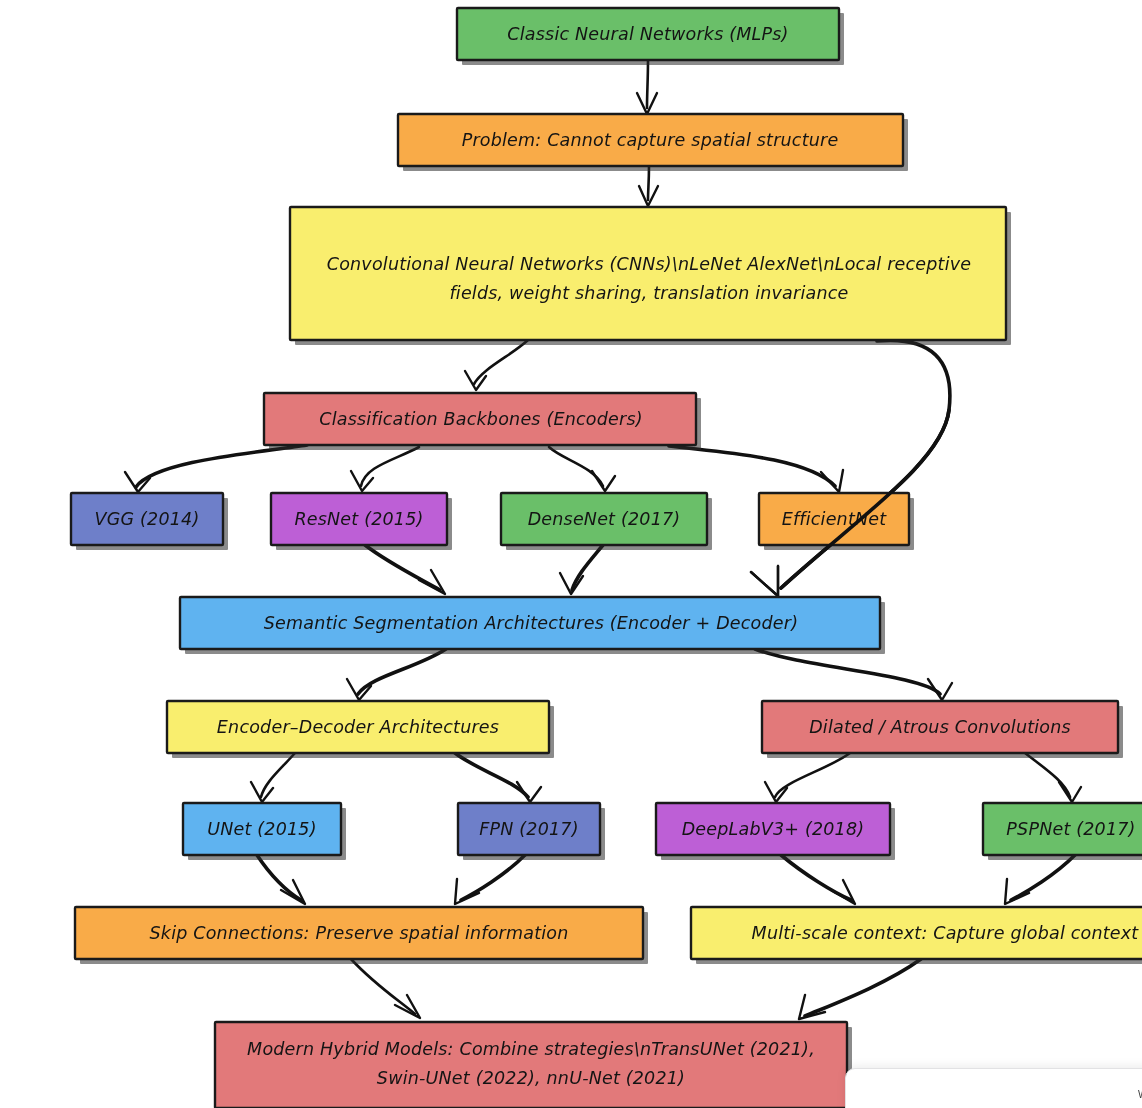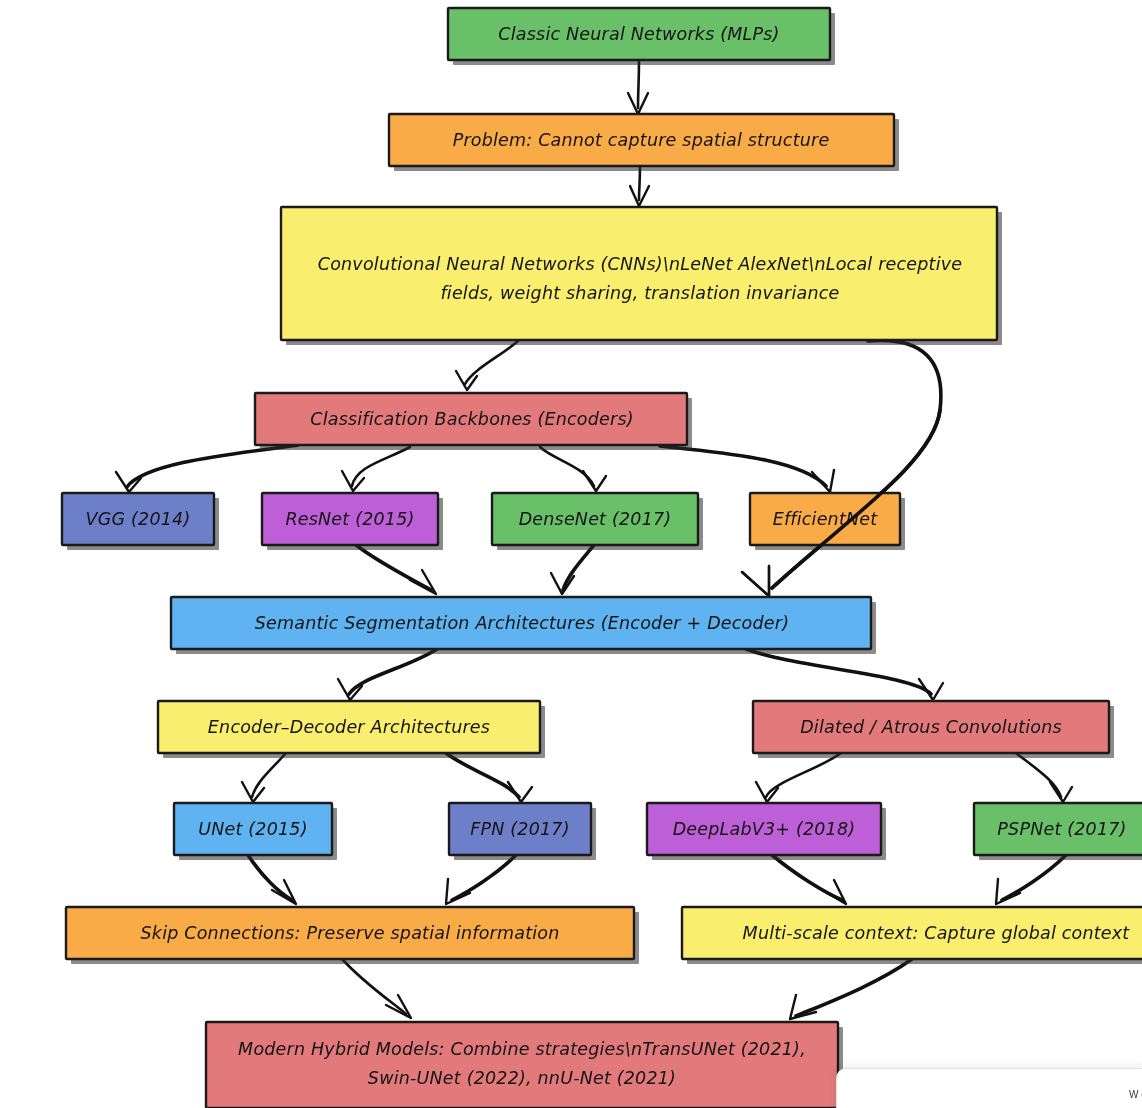--- a/index.html
+++ b/index.html
@@ -10,21 +10,21 @@
   }
   body {
     width: 1142px;
     height: 1108px;
     position: relative;
     overflow: hidden;
     font-family: "DejaVu Sans", sans-serif;
   }
   #diagram-root {
     position: absolute;
-    left: 8px; top: 0;
+    left: 17px; top: 0;
     width: 1028px;
     height: 1108px;
     padding-left: 48px;
   }
   svg#flowchart {
     display: block;
     width: 1142px;
     height: 1108px;
   }
   .node-rect {

